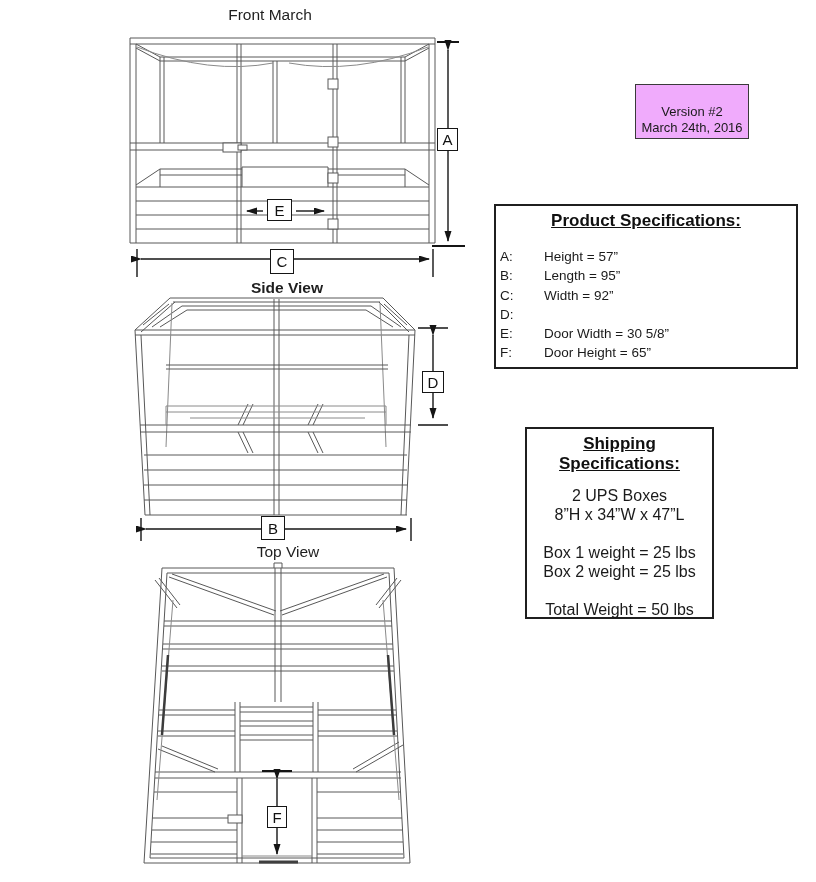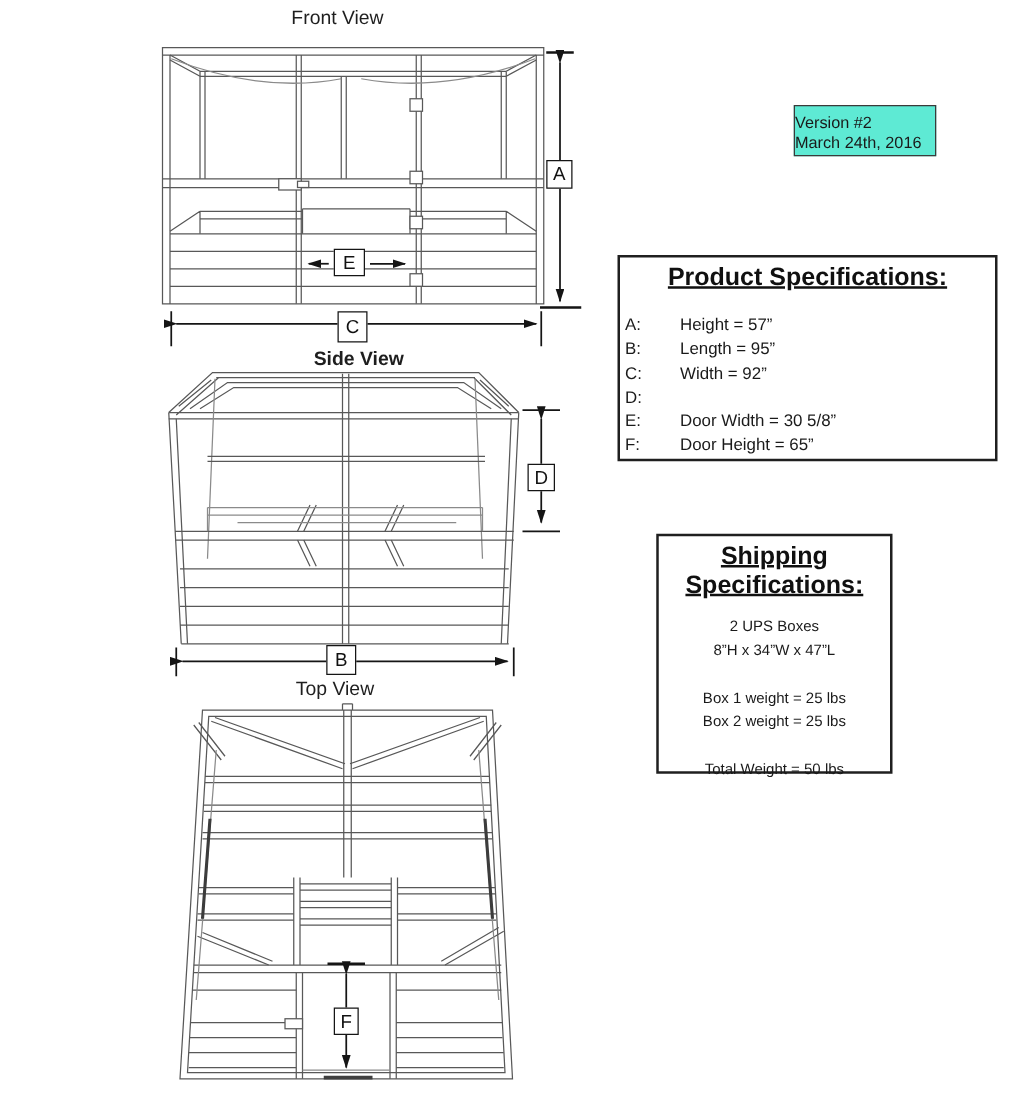--- a/index.html
+++ b/index.html
@@ -18,45 +18,45 @@
   .tick { stroke:#151515; stroke-width:2; fill:none; }
   .tick-heavy { stroke:#3f3f3f; stroke-width:3; fill:none; }
   .plate { fill:#ffffff; stroke:#585858; stroke-width:1; }
   .dim-label {
     position:absolute; background:#ffffff; border:1.6px solid #151515;
     display:flex; align-items:center; justify-content:center;
     font-size:15px; color:#111; box-sizing:border-box;
   }
   .version-box {
     position:absolute; left:635px; top:84px; width:112px; height:34px;
-    border:1.5px solid #3a3a3a; background:#5eead4; 
-    font-size:13px; line-height:16px; padding-top:5px; box-sizing:content-box;
+    border:1.5px solid #3a3a3a; background:#f0abfc; text-align:center;
+    font-size:13px; line-height:16px; padding-top:19px; box-sizing:content-box;
   }
   .spec-box {
     position:absolute; border:2px solid #1f1f1f; background:#fff; box-sizing:border-box;
   }
   .product-box { left:494px; top:204px; width:304px; height:165px; }
   .shipping-box { left:525px; top:427px; width:189px; height:192px; }
   .spec-title {
     text-align:center; font-weight:bold; text-decoration:underline;
-    font-size:20px; color:#101010; padding-top:5px;
+    font-size:17px; color:#101010; padding-top:5px;
   }
   .spec-rows { margin-top:16px; }
   .spec-row { display:flex; font-size:13.5px; line-height:19.3px; }
   .spec-key { width:44px; padding-left:4px; flex:none; }
   .spec-value { flex:1; }
-  .ship-group { text-align:center; font-size:12px; line-height:19px; }
+  .ship-group { text-align:center; font-size:16px; line-height:19px; }
   .ship-group.g1 { margin-top:12px; }
   .ship-group.g2 { margin-top:19px; }
   .ship-group.g3 { margin-top:19px; }
 </style>
 </head>
 <body>
 
-<div class="view-title" style="left:180px; top:6px;">Front View</div>
+<div class="view-title" style="left:180px; top:6px;">Front March</div>
 
 <svg class="drawing" style="left:125px; top:34px;" width="345" height="250" viewBox="0 0 345 250">
   <defs>
     <marker id="ah-f" markerWidth="12" markerHeight="9" refX="10" refY="3.5" orient="auto" markerUnits="userSpaceOnUse">
       <path d="M0,0 L11,3.5 L0,7 Z" fill="#151515"></path>
     </marker>
   </defs>
   <g>
     <path class="struct" d="M5,4 H310 V209 H5 Z M11,10 V209 M304,10 V209 M5,10 H310"></path>
     <path class="struct" d="M5,109 H310 M5,116 H310"></path>
@@ -168,21 +168,21 @@
   </div>
   <div class="ship-group g2">
     <div>Box 1 weight = 25 lbs</div>
     <div>Box 2 weight = 25 lbs</div>
   </div>
   <div class="ship-group g3">
     <div>Total Weight = 50 lbs</div>
   </div>
 </div>
 
-<div class="view-title" style="left:178px; top:543px;">Top View</div>
+<div class="view-title" style="left:198px; top:543px;">Top View</div>
 
 <svg class="drawing" style="left:125px; top:560px;" width="315" height="315" viewBox="0 0 315 315">
   <defs>
     <marker id="ah-t" markerWidth="12" markerHeight="9" refX="10" refY="3.5" orient="auto" markerUnits="userSpaceOnUse">
       <path d="M0,0 L11,3.5 L0,7 Z" fill="#151515"></path>
     </marker>
   </defs>
   <g>
     <path class="struct" d="M37,8 H269 L285,303 H19 Z M42,13 H264 L279,298 H25 Z"></path>
     <path class="struct" d="M149,3 H157 M149,3 V8 M157,3 V8"></path>

